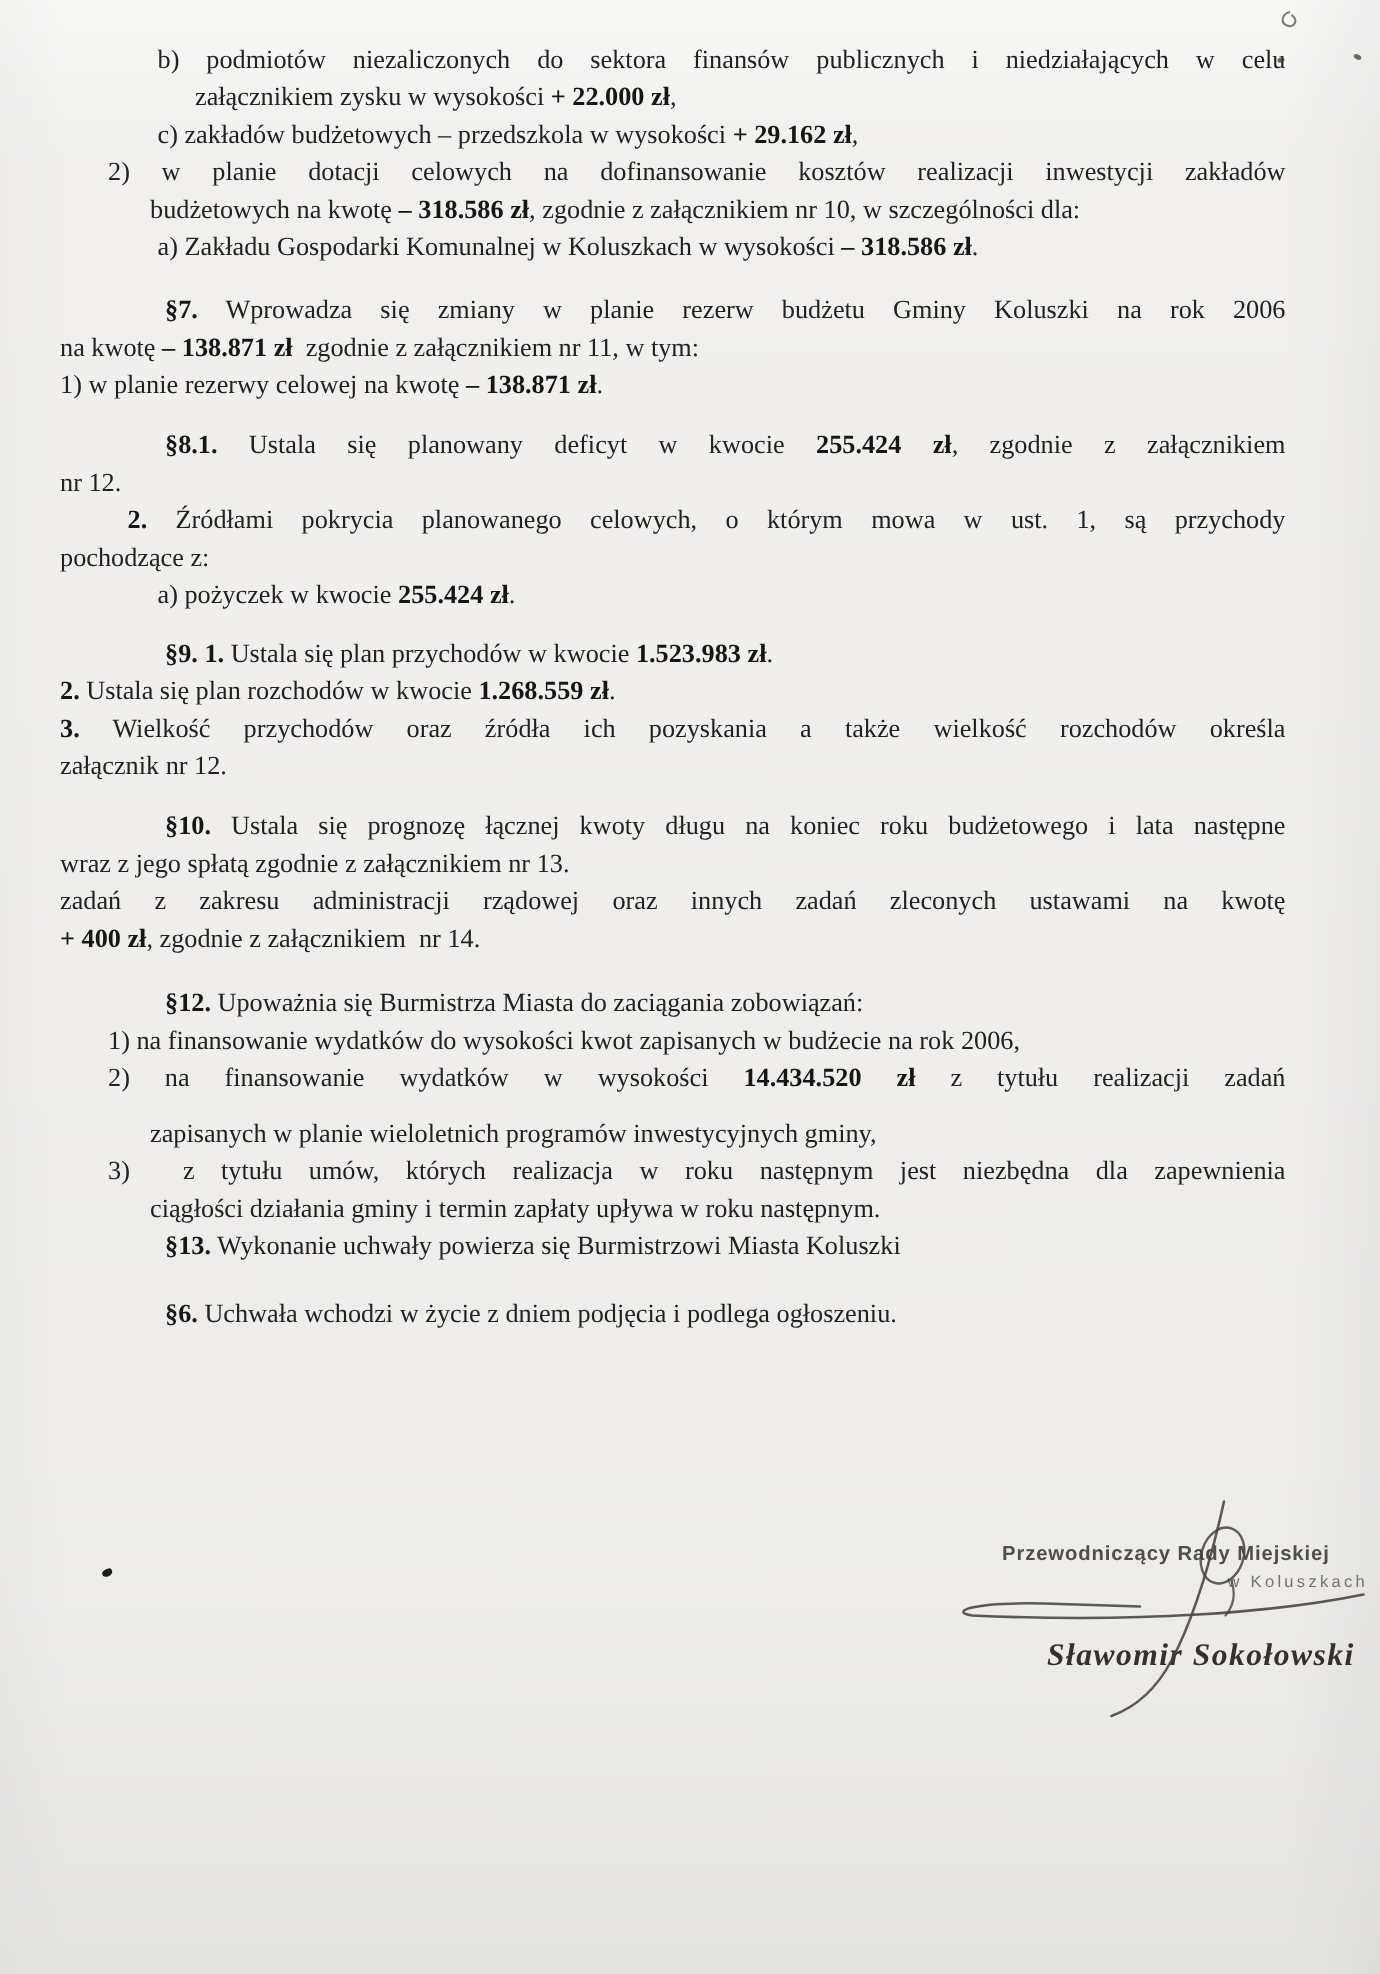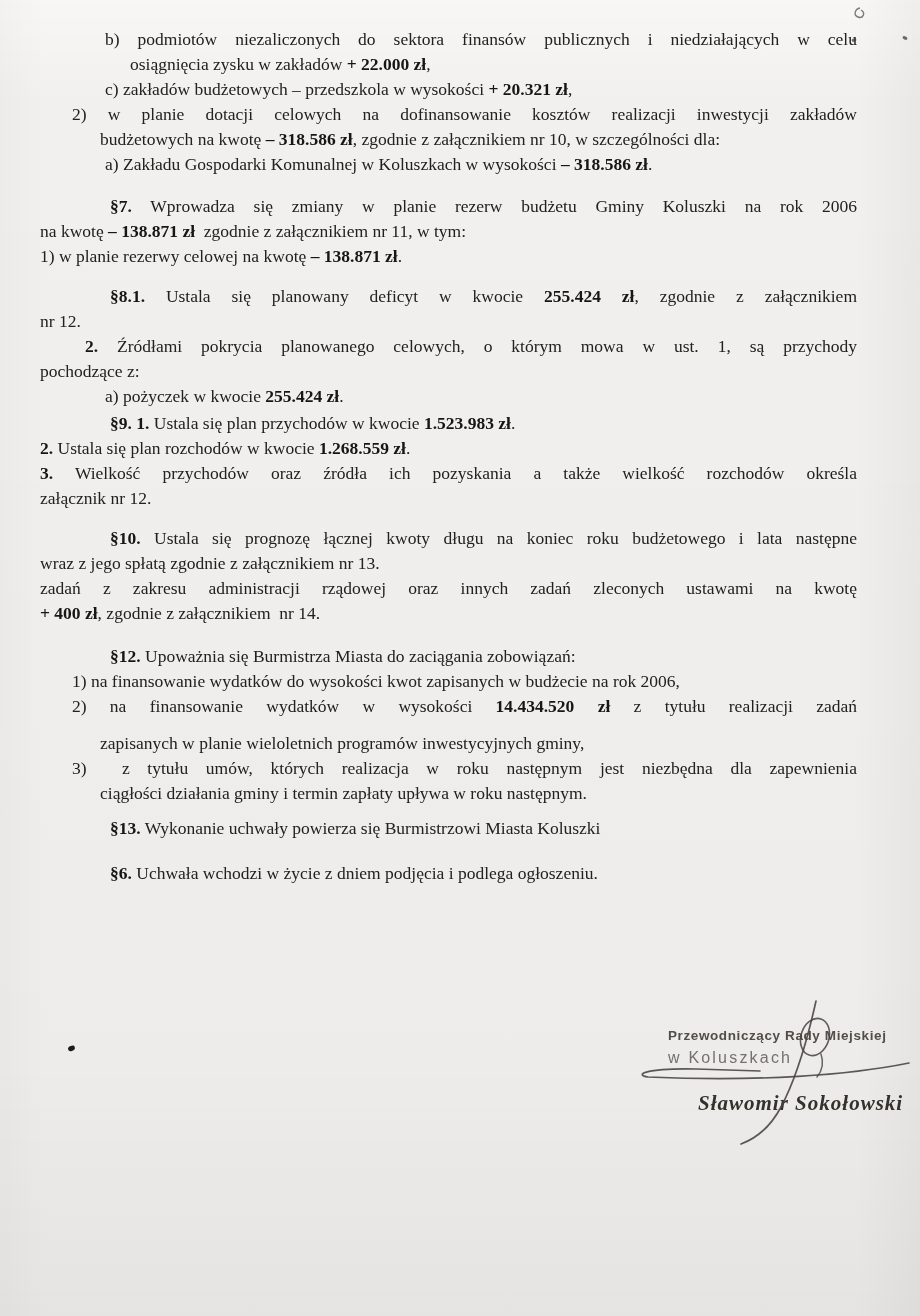--- a/index.html
+++ b/index.html
@@ -24,22 +24,22 @@
   .line b { font-weight:700; color:#171615; }
 
   
   .sigblock { position:absolute; left:610px; top:995px; width:302px; height:175px; }
   .stamp1 {
     position:absolute; top:33px; left:58px; width:244px; 
     font-family:"Liberation Sans", sans-serif; font-weight:700; font-size:13.5px;
     color:#514e49; letter-spacing:0.6px; white-space:nowrap;
   }
   .stamp2 {
-    position:absolute; top:54px; left:58px; width:244px; text-align:left;
-    font-family:"Liberation Sans", sans-serif; font-weight:400; font-size:16px;
+    position:absolute; top:54px; left:58px; width:244px; text-align:right;
+    font-family:"Liberation Sans", sans-serif; font-weight:400; font-size:11px;
     color:#74716c; letter-spacing:2.2px; white-space:nowrap;
   }
   .signer {
     position:absolute; top:96px; left:88px; white-space:nowrap;
     font-family:"Liberation Serif", serif; font-style:italic; font-weight:700;
     font-size:21px; color:#34312d; letter-spacing:1px;
   }
   .sig-svg { position:absolute; inset:0; width:302px; height:175px; }
 
   
@@ -49,48 +49,48 @@
   }
   .corner-marks { position:absolute; left:818px; top:0; width:100px; height:60px; }
 </style>
 </head>
 <body>
 
 <div class="page">
 
   <div class="textblock">
       <div class="line just" style="padding-left: 65px;"><span>b) podmiotów niezaliczonych do sektora finansów publicznych i niedziałających w celu</span></div>
-      <div class="line" style="padding-left: 90px;"><span>osiągnięcia zysku w zakładów </span><b>+ 22.000 zł</b><span>,</span></div>
-      <div class="line" style="padding-left: 65px;"><span>c) zakładów budżetowych – przedszkola w wysokości </span><b>+ 20.321 zł</b><span>,</span></div>
+      <div class="line" style="padding-left: 90px;"><span>załącznikiem zysku w wysokości </span><b>+ 22.000 zł</b><span>,</span></div>
+      <div class="line" style="padding-left: 65px;"><span>c) zakładów budżetowych – przedszkola w wysokości </span><b>+ 29.162 zł</b><span>,</span></div>
       <div class="line just" style="padding-left: 32px;"><span>2) w planie dotacji celowych na dofinansowanie kosztów realizacji inwestycji zakładów</span></div>
       <div class="line" style="padding-left: 60px; font-family: Liberation Serif, serif;"><span>budżetowych na kwotę </span><b>– 318.586 zł</b><span>, zgodnie z załącznikiem nr 10, w szczególności dla:</span></div>
       <div class="line" style="padding-left: 65px;"><span>a) Zakładu Gospodarki Komunalnej w Koluszkach w wysokości </span><b>– 318.586 zł</b><span>.</span></div>
       <div class="line just" style="padding-left: 70px; margin-top: 17px;"><b>§7.</b><span> Wprowadza się zmiany w planie rezerw budżetu Gminy Koluszki na rok 2006</span></div>
       <div class="line" style="padding-left: 0px;"><span>na kwotę </span><b>– 138.871 zł</b><span>&nbsp; zgodnie z załącznikiem nr 11, w tym:</span></div>
       <div class="line" style="padding-left: 0px;"><span>1) w planie rezerwy celowej na kwotę </span><b>– 138.871 zł</b><span>.</span></div>
       <div class="line just" style="padding-left: 70px; margin-top: 15px;"><b>§8.1.</b><span> Ustala się planowany deficyt w kwocie </span><b>255.424 zł</b><span>, zgodnie z załącznikiem</span></div>
       <div class="line" style="padding-left: 0px;"><span>nr 12.</span></div>
       <div class="line just" style="padding-left: 45px;"><b>2.</b><span> Źródłami pokrycia planowanego celowych, o którym mowa w ust. 1, są przychody</span></div>
       <div class="line" style="padding-left: 0px;"><span>pochodzące z:</span></div>
       <div class="line" style="padding-left: 65px;"><span>a) pożyczek w kwocie </span><b>255.424 zł</b><span>.</span></div>
-      <div class="line" style="padding-left: 70px; margin-top: 2px;"><b>§9. 1.</b><span> Ustala się plan przychodów w kwocie </span><b>1.523.983 zł</b><span>.</span></div>
+      <div class="line" style="padding-left: 70px; margin-top: 14px;"><b>§9. 1.</b><span> Ustala się plan przychodów w kwocie </span><b>1.523.983 zł</b><span>.</span></div>
       <div class="line" style="padding-left: 0px;"><b>2.</b><span> Ustala się plan rozchodów w kwocie </span><b>1.268.559 zł</b><span>.</span></div>
       <div class="line just" style="padding-left: 0px;"><b>3.</b><span> Wielkość przychodów oraz źródła ich pozyskania a także wielkość rozchodów określa</span></div>
       <div class="line" style="padding-left: 0px;"><span>załącznik nr 12.</span></div>
       <div class="line just" style="padding-left: 70px; margin-top: 15px;"><b>§10.</b><span> Ustala się prognozę łącznej kwoty długu na koniec roku budżetowego i lata następne</span></div>
       <div class="line" style="padding-left: 0px;"><span>wraz z jego spłatą zgodnie z załącznikiem nr 13.</span></div>
       <div class="line just" style="padding-left: 0px;"><span>zadań z zakresu administracji rządowej oraz innych zadań zleconych ustawami na kwotę</span></div>
       <div class="line" style="padding-left: 0px;"><b>+ 400 zł</b><span>, zgodnie z załącznikiem&nbsp; nr 14.</span></div>
       <div class="line" style="padding-left: 70px; margin-top: 18px;"><b>§12.</b><span> Upoważnia się Burmistrza Miasta do zaciągania zobowiązań:</span></div>
       <div class="line" style="padding-left: 32px;"><span>1) na finansowanie wydatków do wysokości kwot zapisanych w budżecie na rok 2006,</span></div>
       <div class="line just" style="padding-left: 32px;"><span>2) na finansowanie wydatków w wysokości </span><b>14.434.520 zł</b><span> z tytułu realizacji zadań</span></div>
       <div class="line" style="padding-left: 60px; margin-top: 12px;"><span>zapisanych w planie wieloletnich programów inwestycyjnych gminy,</span></div>
       <div class="line just" style="padding-left: 32px;"><span>3)&nbsp; z tytułu umów, których realizacja w roku następnym jest niezbędna dla zapewnienia</span></div>
       <div class="line" style="padding-left: 60px;"><span>ciągłości działania gminy i termin zapłaty upływa w roku następnym.</span></div>
-      <div class="line" style="padding-left: 70px; margin-top: 10px;"><b>§13.</b><span> Wykonanie uchwały powierza się Burmistrzowi Miasta Koluszki</span></div>
+      <div class="line" style="padding-left: 70px; margin-top: 0;"><b>§13.</b><span> Wykonanie uchwały powierza się Burmistrzowi Miasta Koluszki</span></div>
       <div class="line" style="padding-left: 70px; margin-top: 20px;"><b>§6.</b><span> Uchwała wchodzi w życie z dniem podjęcia i podlega ogłoszeniu.</span></div>
     </div>
 
   <div class="sigblock">
     <div class="stamp1">Przewodniczący Rady Miejskiej</div>
     <div class="stamp2">w Koluszkach</div>
     <div class="signer">Sławomir Sokołowski</div>
     <svg class="sig-svg" viewBox="0 0 302 175" fill="none" xmlns="http://www.w3.org/2000/svg">
 
       <path d="M 299 68 C 240 80, 150 87, 38 82 C 24 80, 34 73, 86 74 L 150 76" stroke="#45423f" stroke-width="1.7" stroke-linecap="round" opacity="0.88"></path>

